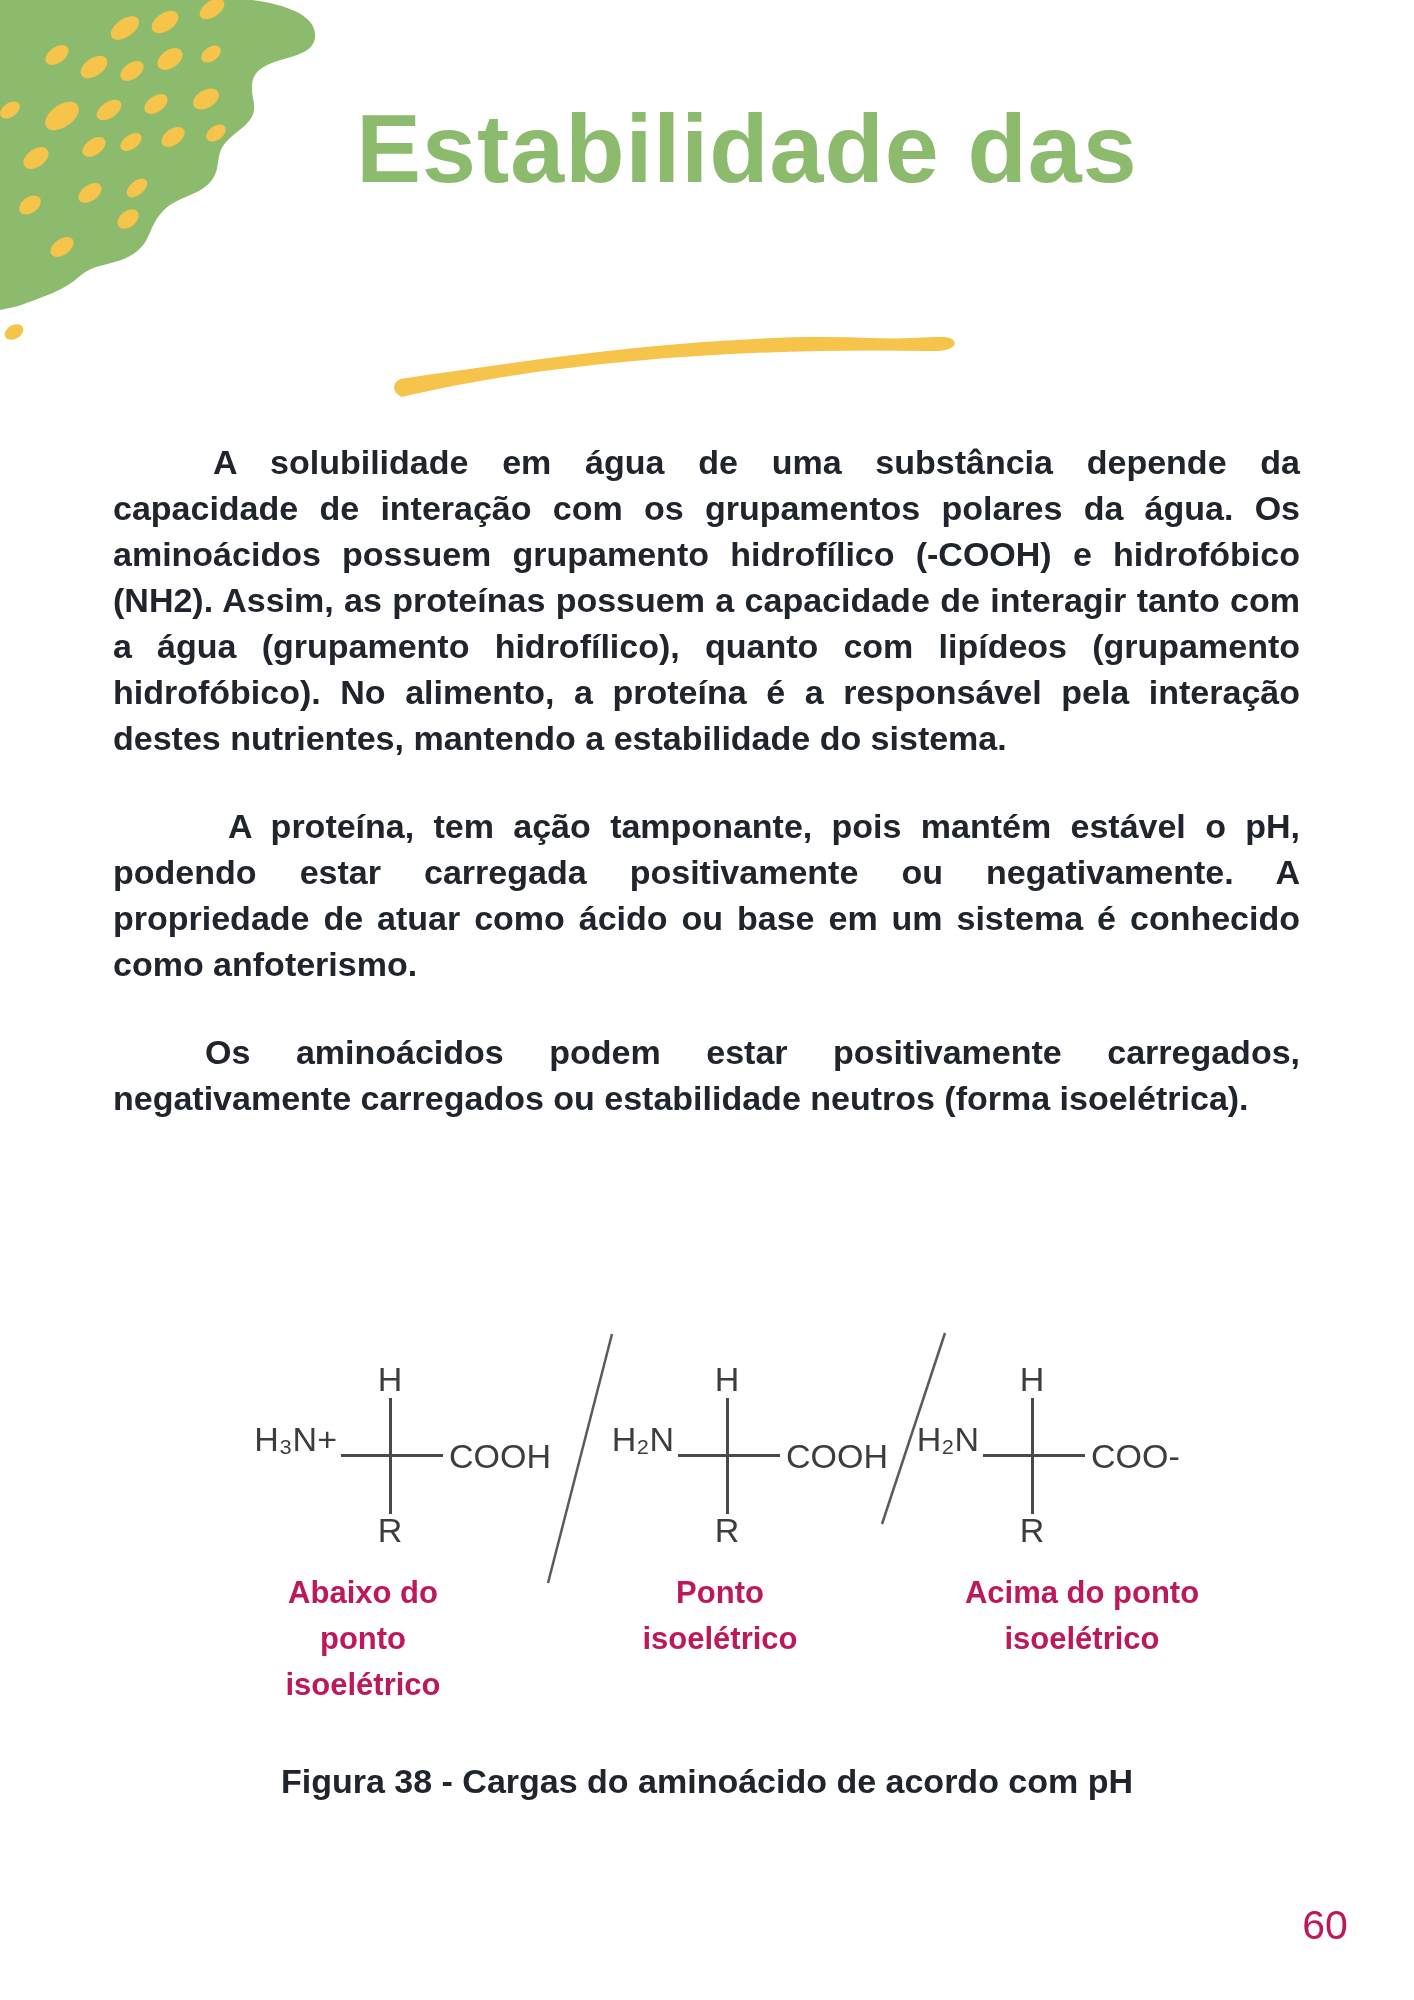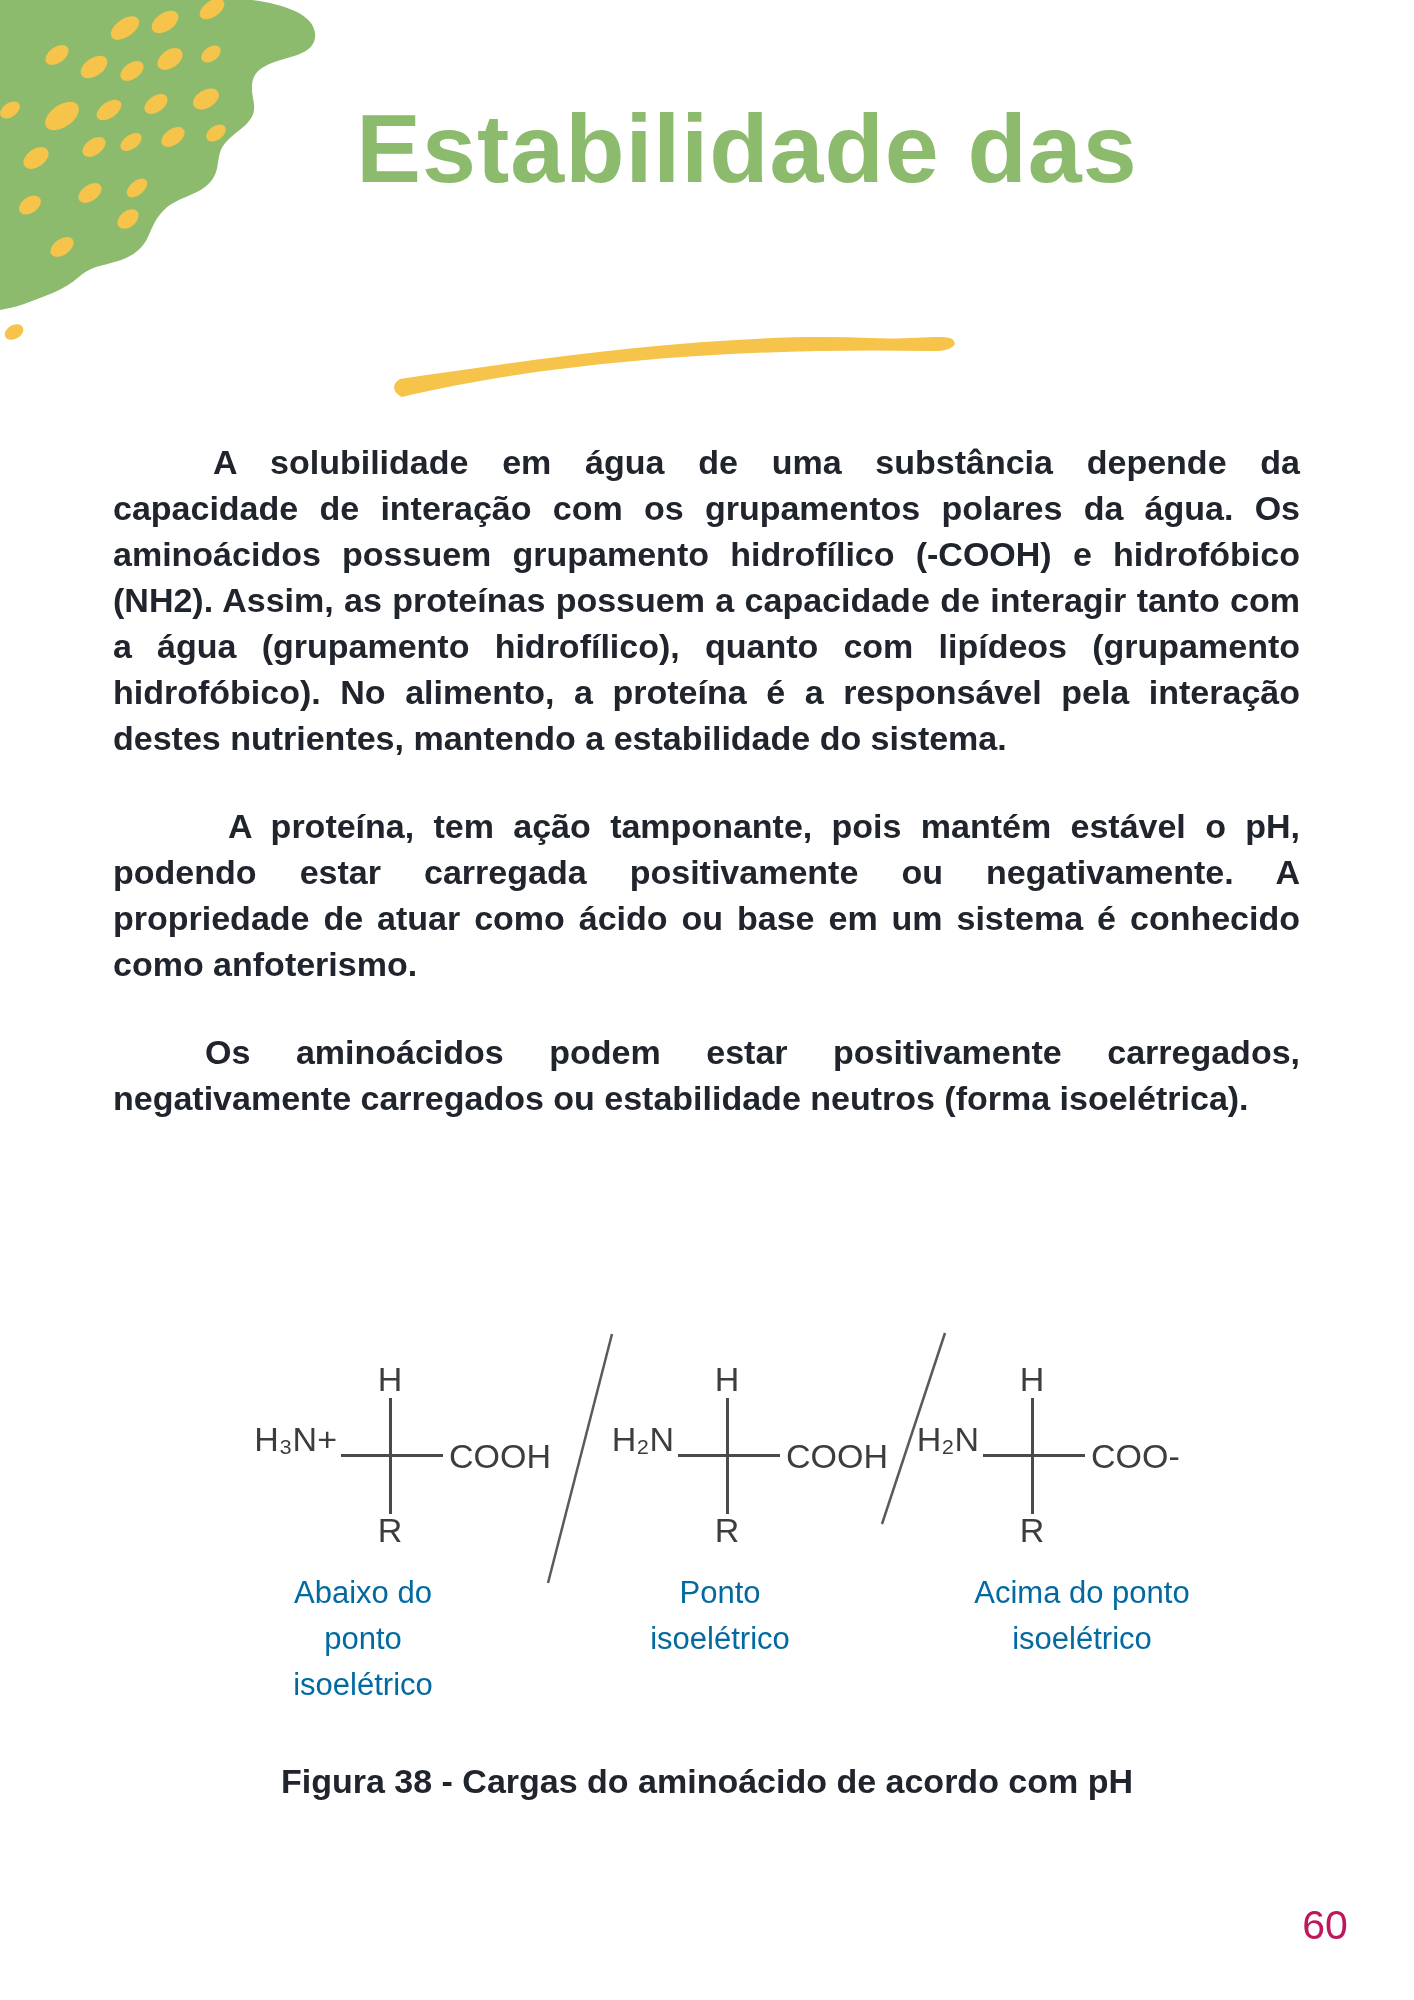--- a/index.html
+++ b/index.html
@@ -33,22 +33,22 @@
   .structure .bond-h{position:absolute;left:108px;top:94px;width:102px;height:3px;background:#4a4a4a;}
   .structure .bond-v{position:absolute;left:156px;top:38px;width:3px;height:116px;background:#4a4a4a;}
   .structure .atom-left{position:absolute;left:0;top:59px;width:104px;height:40px;line-height:40px;text-align:right;}
   .structure .atom-right{position:absolute;left:216px;top:76px;width:140px;height:40px;line-height:40px;text-align:left;}
   .structure .atom-top{position:absolute;left:127px;top:0px;width:60px;height:38px;line-height:38px;text-align:center;}
   .structure .atom-bottom{position:absolute;left:127px;top:150px;width:60px;height:40px;line-height:40px;text-align:center;}
   .s1{left:233px;top:1360px;}
   .s2{left:570px;top:1360px;}
   .s3{left:875px;top:1360px;}
   .structure-label{
-    position:absolute;top:1570px;color:#0369a1;font-size:31px;line-height:46px;
-    font-weight:400;text-align:center;white-space:pre-line;
+    position:absolute;top:1570px;color:#be185d;font-size:31px;line-height:46px;
+    font-weight:700;text-align:center;white-space:pre-line;
   }
   .lab1{left:213px;width:300px;}
   .lab2{left:570px;width:300px;}
   .lab3{left:912px;width:340px;}
   .figure-caption{
     position:absolute;left:0;top:1762px;width:1414px;text-align:center;
     color:#20242c;font-size:34px;font-weight:700;
   }
   
   .page-number{

